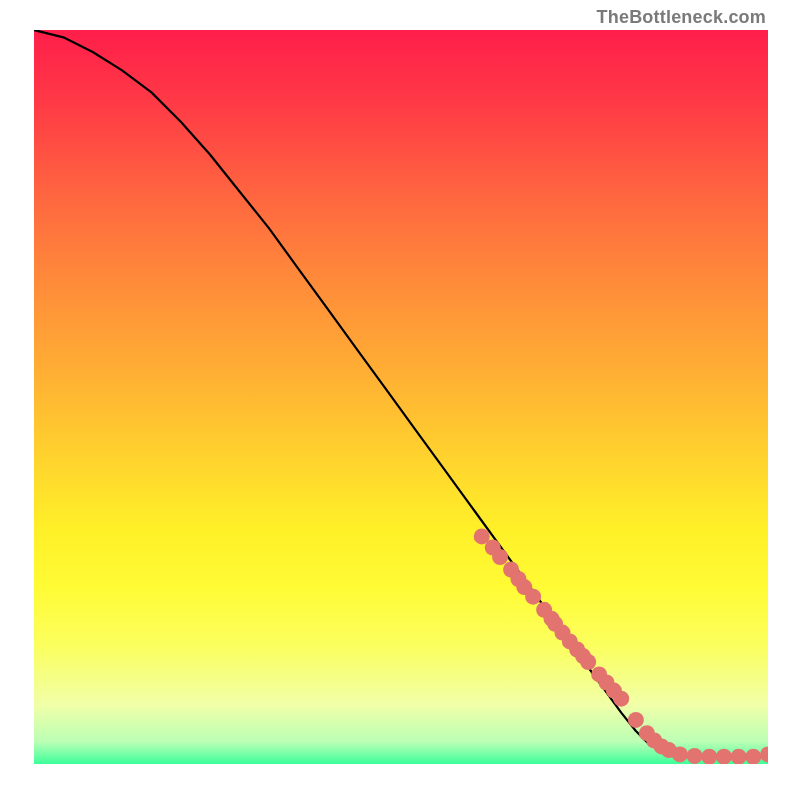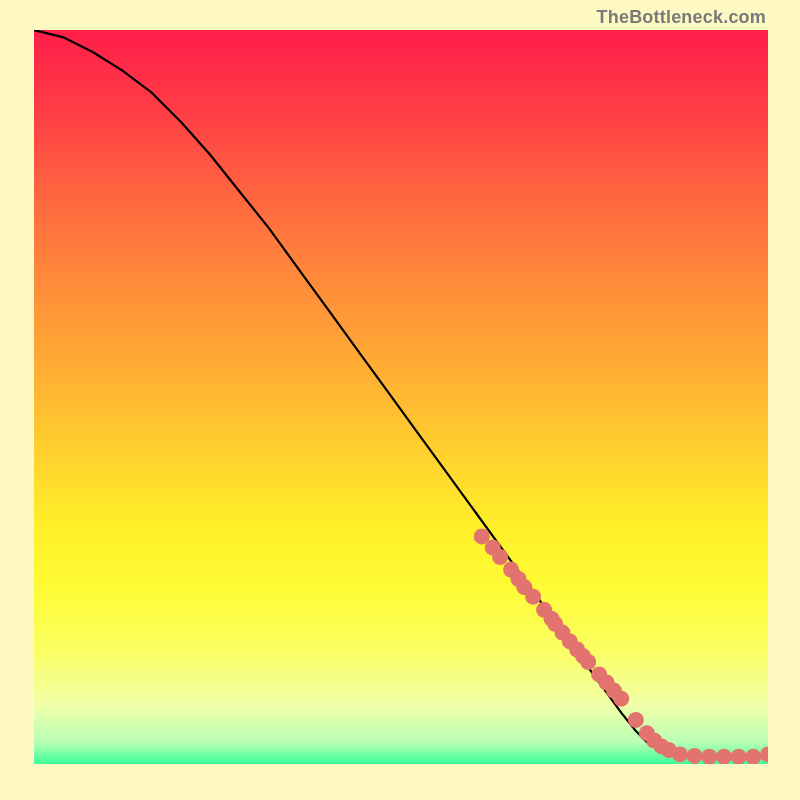--- a/index.html
+++ b/index.html
@@ -7,21 +7,21 @@
     padding: 0;
     width: 800px;
     height: 800px;
     background: #000;
     overflow: hidden;
   }
   .stage {
     position: relative;
     width: 800px;
     height: 800px;
-    background: #fef9c3;
+    background: #ffffff;
   }
   .plot-area {
     position: absolute;
     left: 34px;
     top: 30px;
     width: 734px;
     height: 734px;
     
     background: linear-gradient(
       to bottom,

